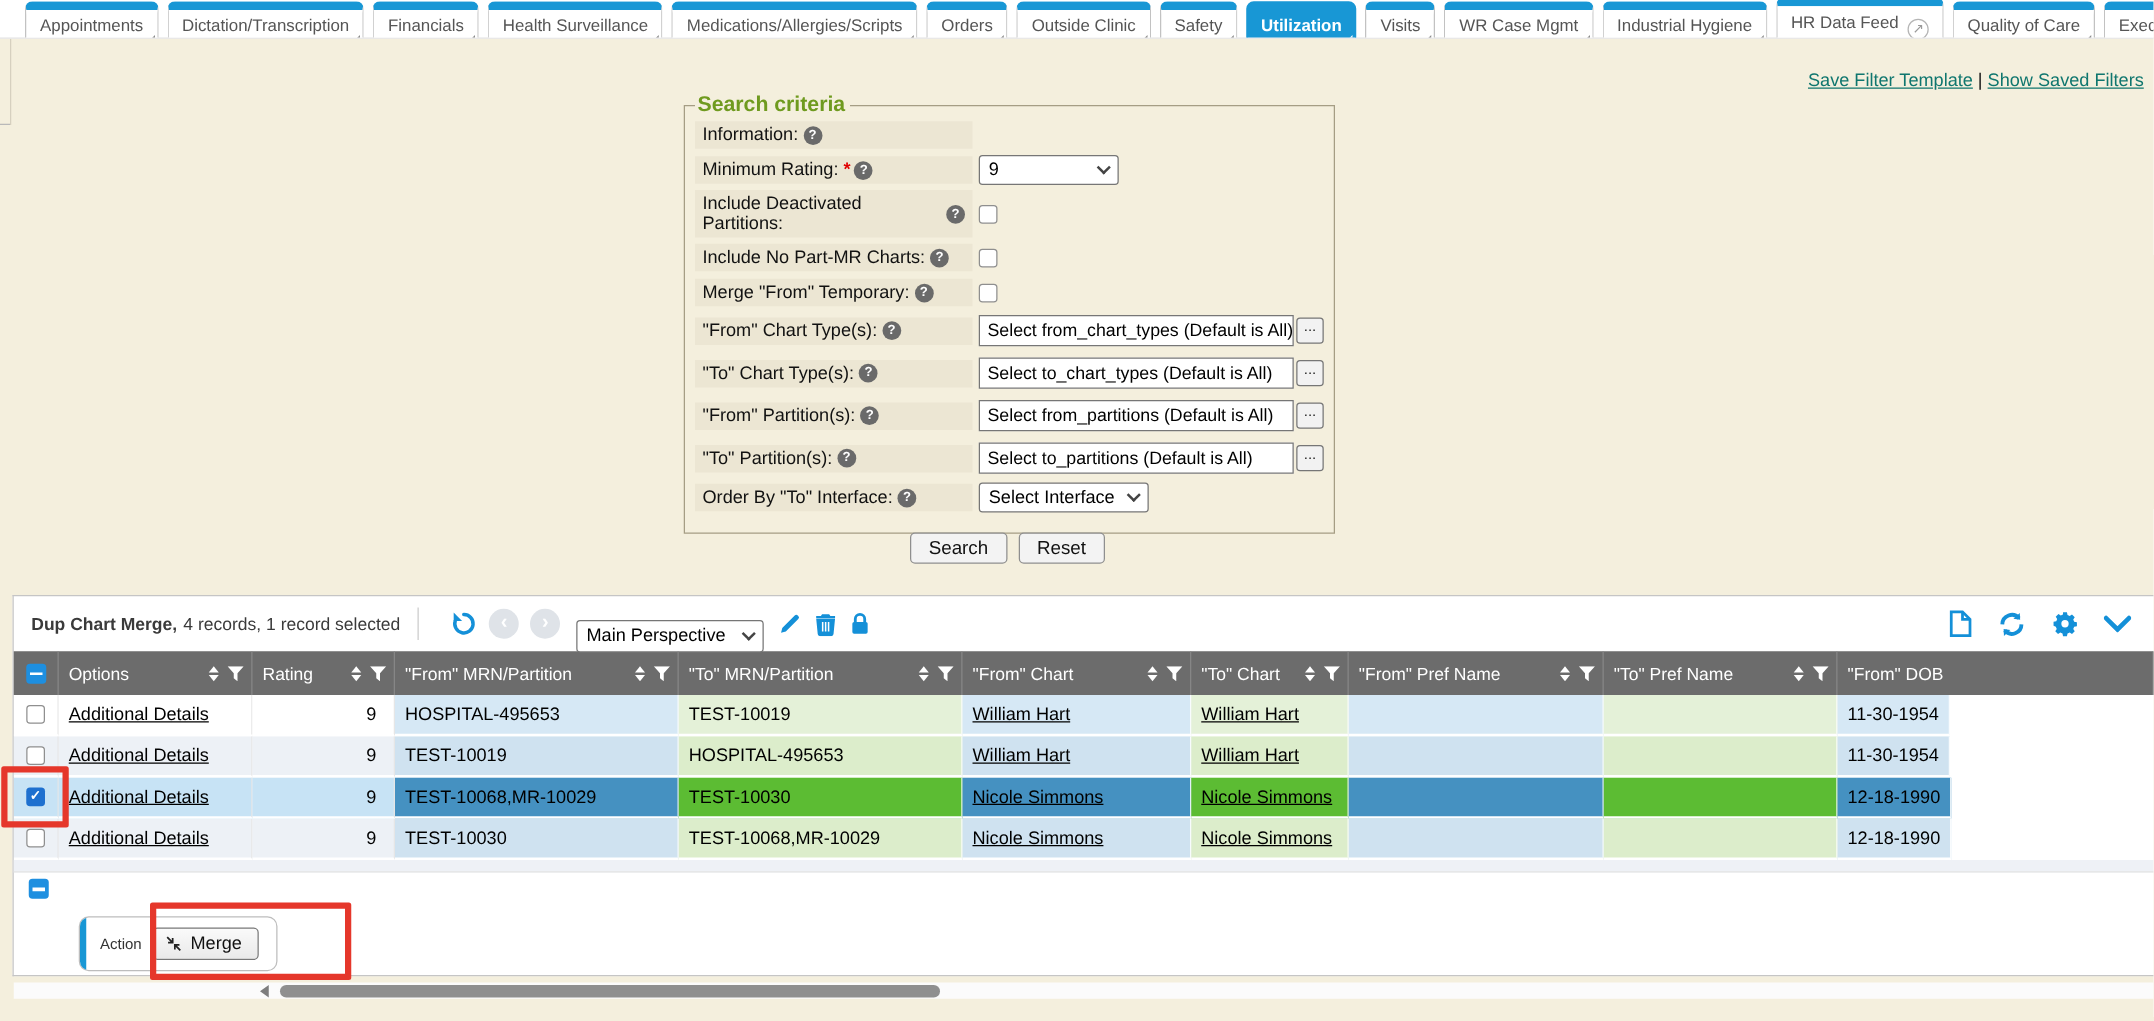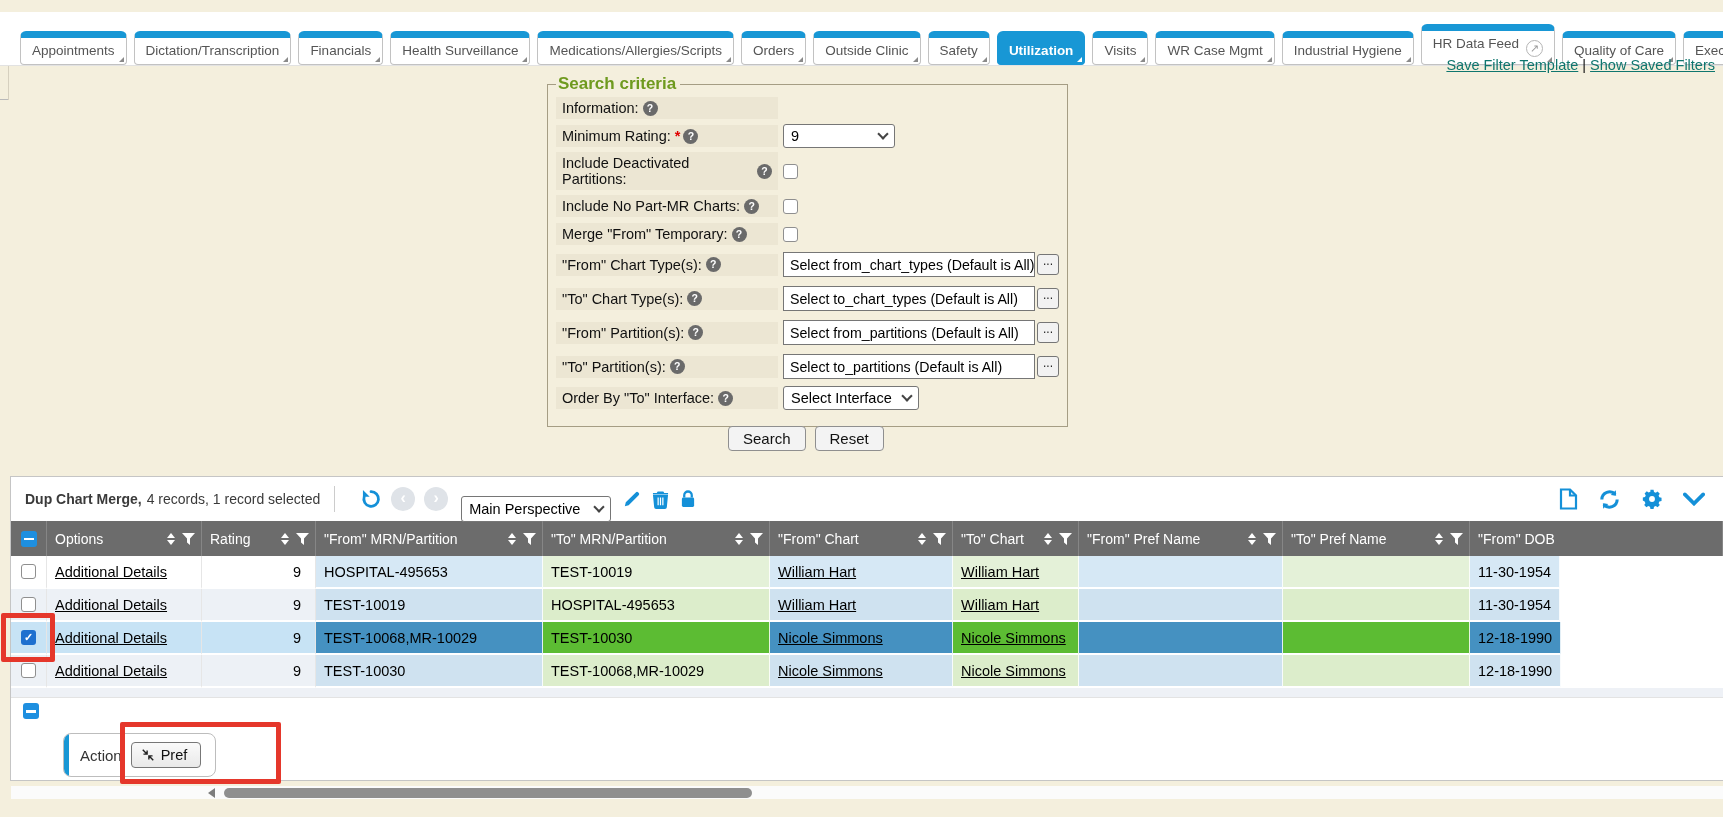--- a/index.html
+++ b/index.html
@@ -1,22 +1,22 @@
 <!DOCTYPE html>
 <html><head>
 <meta charset="utf-8">
 <style>
   * { box-sizing: border-box; }
   html,body { margin:0; padding:0; }
   body { font-family:"Liberation Sans", sans-serif; }
   .stage { position:relative; width:1723px; height:817px; background:#f4efdd; overflow:hidden; }
 
   
-  .tabbar { position:absolute; top:12px; left:0; width:1723px; height:54px; background:#fff;
-            border-bottom:1px solid #e2e2e2; display:flex; align-items:flex-end;
+  .tabbar { position:absolute; top:0; left:0; width:1723px; height:31px; background:#fff;
+            border-bottom:1px solid #e2e2e2; display:flex; align-items:center;
             padding:7px 0 0 20px; gap:7px; overflow:hidden; white-space:nowrap; }
   .tab { position:relative; flex:0 0 auto; border:1px solid #c2c2c2; border-top:7px solid #1897d5;
          border-radius:6px 6px 4px 4px; background:#fff; color:#555; font-size:13.5px;
          padding:6px 11px 7px; line-height:1; cursor:pointer; }
   .tab::after { content:""; position:absolute; right:2px; bottom:2px; width:0; height:0;
                 border-bottom:5px solid #8a8a8a; border-left:5px solid transparent; }
   .tab.active { background:#1897d5; border-color:#1897d5; color:#fff; font-weight:bold; }
   .tab.active::after { border-bottom-color:#fff; }
   .launch-icon { display:inline-block; width:17px; height:17px; border:1px solid #b5b5b5;
                  border-radius:50%; color:#9a9a9a; font-size:11px; line-height:15px;
@@ -128,21 +128,21 @@
   
   .minusbox { width:16px; height:16px; background:#1e8fe0; border-radius:3px; position:relative; cursor:pointer; }
   .minusbox::after { content:""; position:absolute; left:3px; top:7px; width:10px; height:2.5px; background:#fff; }
   .head-minus { margin:0; }
   .footer-minus { position:absolute; left:12px; top:226px; }
 
   .action-group { position:absolute; left:52px; top:256px; height:44px; background:#fff;
                   border:1px solid #bdbdbd; border-radius:8px; display:flex; align-items:center;
                   padding-right:14px; overflow:hidden; }
   .action-accent { width:5px; align-self:stretch; background:#1897d5; flex:0 0 auto; }
-  .action-label { font-size:15px; color:#333; margin:0 9px 0 11px; }
+  .action-label { font-size:12px; color:#333; margin:0 9px 0 11px; }
   .merge-btn { display:flex; align-items:center; gap:6px; border:1px solid #777; border-radius:4px;
                background:linear-gradient(#fafafa,#e9e9e9); padding:4px 13px 4px 9px;
                font-size:14.5px; color:#111; cursor:pointer; }
 
   .hscroll { position:absolute; left:0; top:309px; width:100%; height:13px; display:flex;
              align-items:center; background:#fbfbfb; }
   .scroll-arrow { margin-left:197px; width:0; height:0; border-top:5px solid transparent;
                   border-bottom:5px solid transparent; border-right:7px solid #7d7d7d; cursor:pointer; }
   .scroll-thumb { margin-left:9px; width:528px; height:10px; background:#8f8f8f; border-radius:5px; cursor:pointer; }
 
@@ -562,21 +562,21 @@
     <div class="action-group">
       <span class="action-accent"></span>
       <span class="action-label">Action</span>
       <button class="merge-btn">
         <span style="display:flex">
           <svg width="14" height="14" viewBox="0 0 16 16">
               <path d="M2 2l4.5 4.5M7 2.8v4.2H2.8" fill="none" stroke="#222" stroke-width="1.6"></path>
               <path d="M14 14l-4.5-4.5M9 13.2V9h4.2" fill="none" stroke="#222" stroke-width="1.6"></path>
             </svg>
         </span>
-        <span>Pref</span>
+        <span>Merge</span>
       </button>
     </div>
 
     <div class="hscroll">
       <span class="scroll-arrow"></span>
       <span class="scroll-thumb"></span>
     </div>
   </div>
 
   <div class="redbox cbx"></div>

